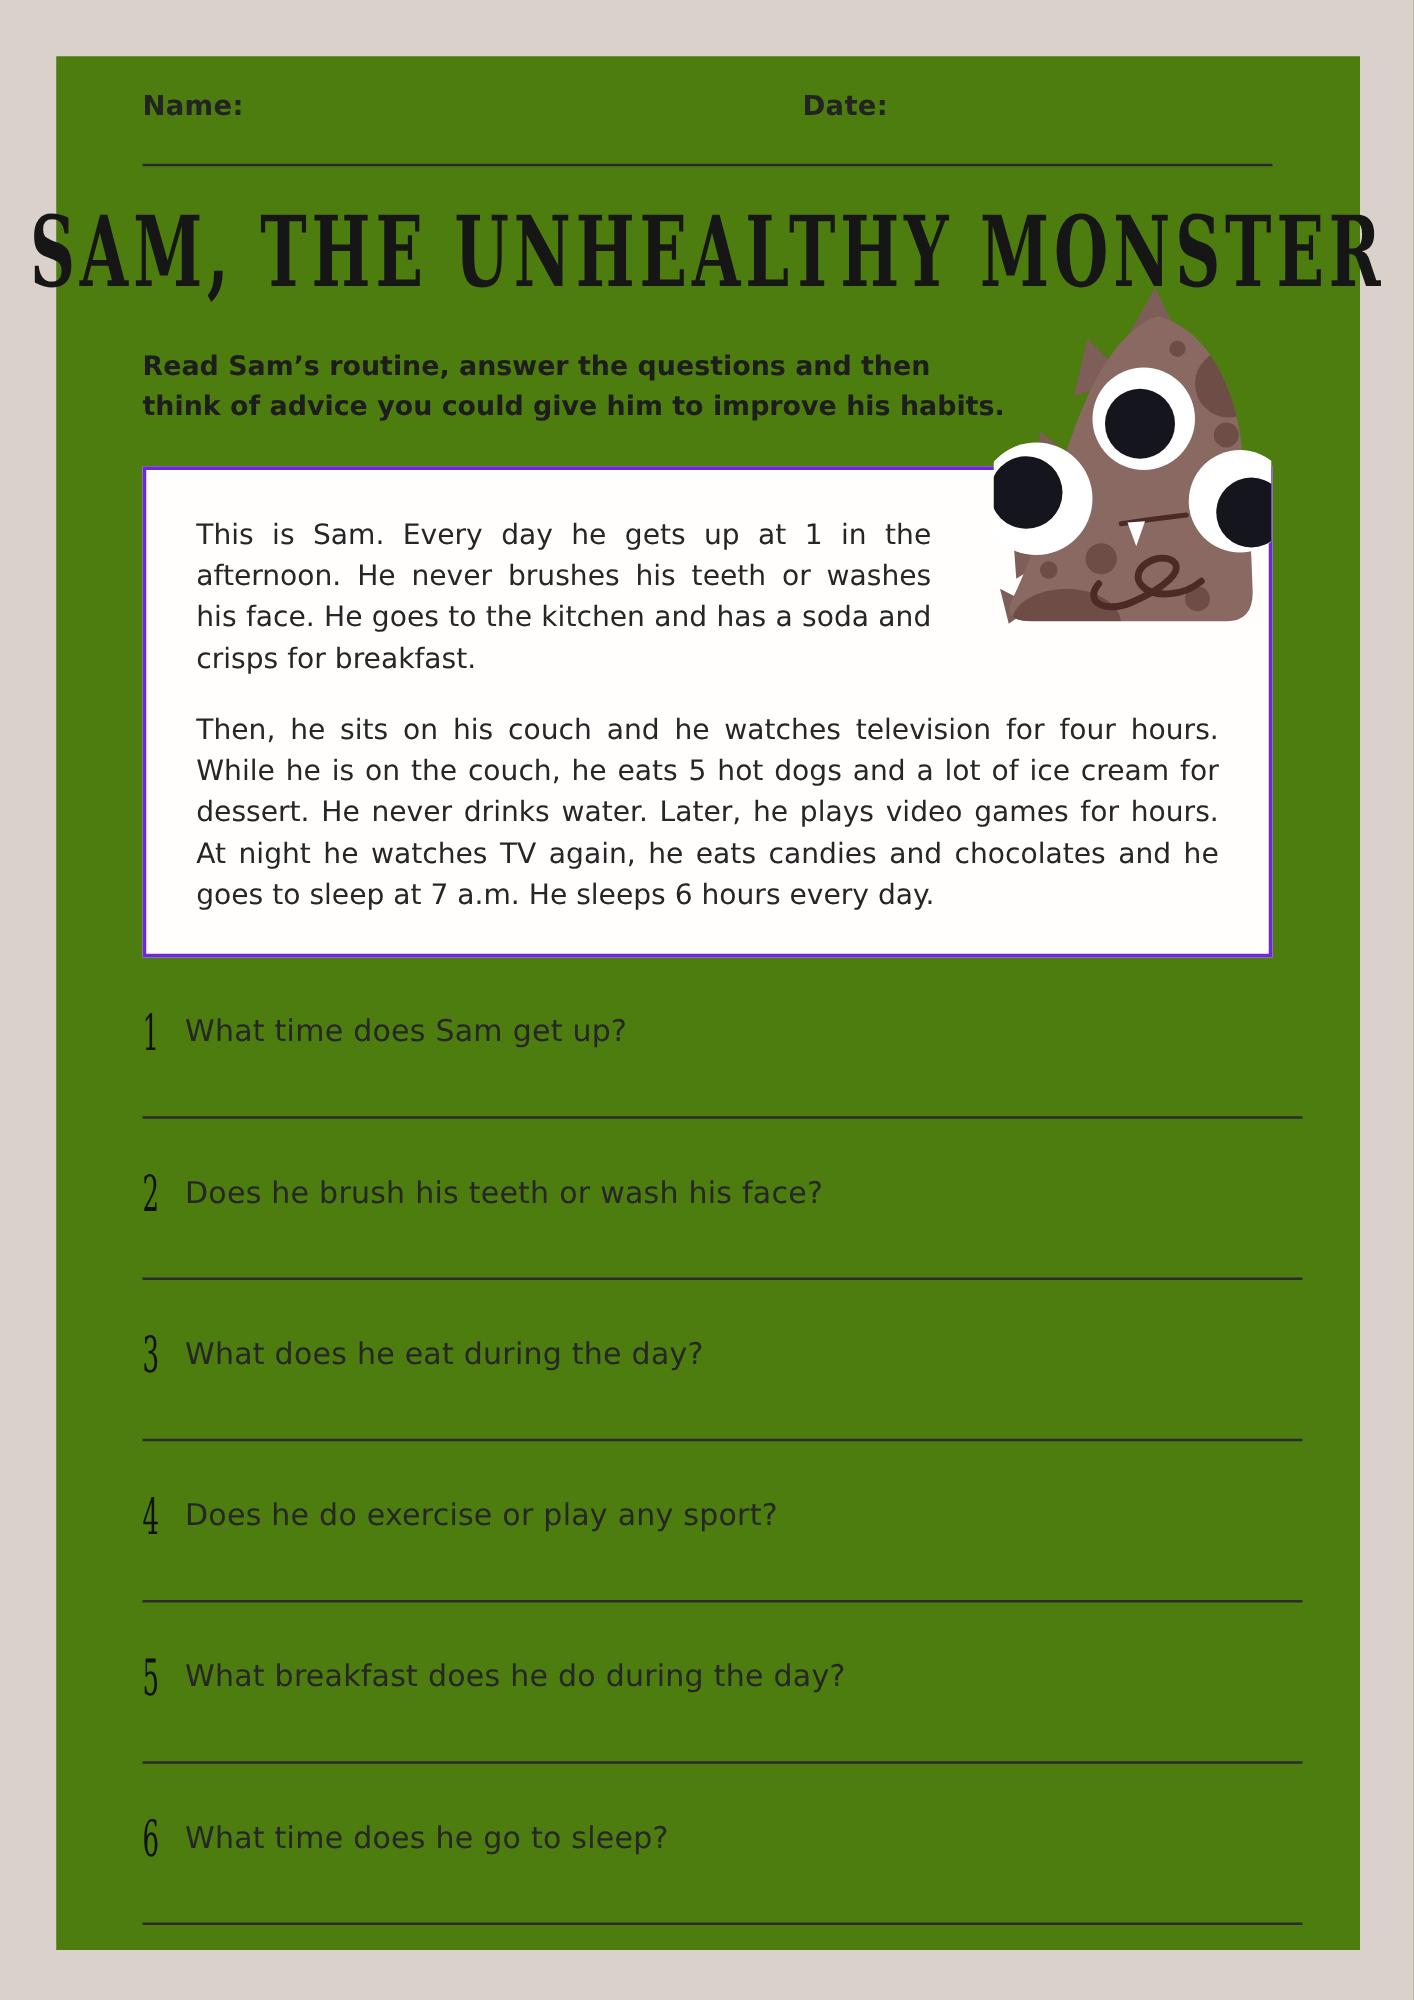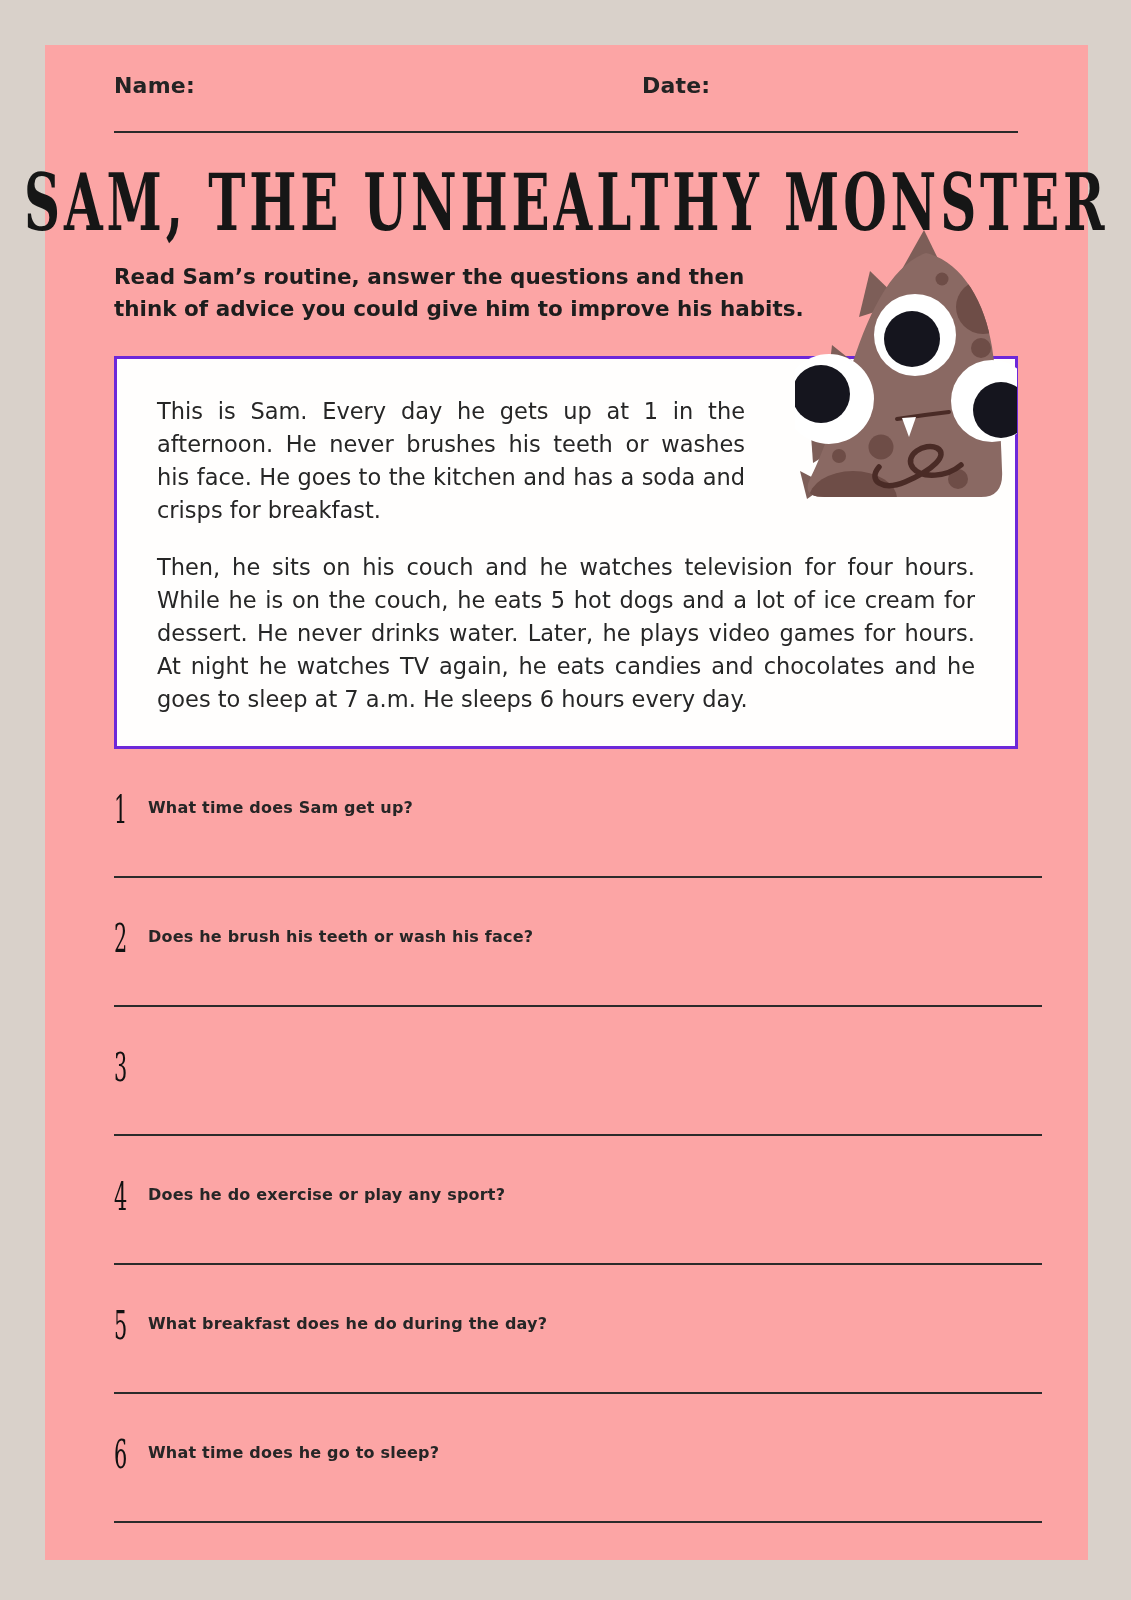--- a/index.html
+++ b/index.html
@@ -7,21 +7,21 @@
     width:1131px;height:1600px;
     background:#d9d1ca;
     font-family:"DejaVu Sans","Liberation Sans",sans-serif;
     color:#232323;
     position:relative;
   }
   .page{
     position:absolute;
     left:45px;top:45px;
     width:1043px;height:1515px;
-    background:#fca5a5;
+    background:#4d7c0f;
   }
   .content{
     position:relative;
     padding:28px 46px 0 69px;
   }
   
   .header-row{
     position:relative;
     width:904px;
     height:32px;
@@ -54,21 +54,21 @@
     font-weight:bold;
     font-size:64px;
     letter-spacing:5px;
     white-space:nowrap;
     transform:scale(0.78,1.22);
     transform-origin:50% 50%;
     color:#161616;
   }
   
   .instructions{
-    margin-top:16px;
+    margin-top:33px;
     font-weight:bold;
     font-size:21.5px;
     line-height:1.5;
     color:#1d1d1d;
     width:700px;
   }
   
   .passage-box{
     position:relative;
     margin-top:30px;
@@ -111,25 +111,24 @@
     font-size:29px;
     width:34px;
     flex:0 0 34px;
     transform:scale(0.72,1.38);
     transform-origin:left center;
     color:#111;
     line-height:30px;
     margin-top:1px;
   }
   .q-text{
-    font-size:16px;
+    font-size:24px;
     color:#262626;
     letter-spacing:0.2px;
     line-height:30px;
-    font-weight:bold;
   }
   .answer-line{
     margin-top:52px;
     border-bottom:2.5px solid #2b2b2b;
     height:0;
     width:100%;
   }
 </style>
 </head>
 <body>
@@ -171,20 +170,21 @@
         <div class="q-row">
           <span class="q-num">2</span>
           <span class="q-text">Does he brush his teeth or wash his face?</span>
         </div>
         <div class="answer-line"></div>
       </div>
 
       <div class="question-block">
         <div class="q-row">
           <span class="q-num">3</span>
+          <span class="q-text">What does he eat during the day?</span>
         </div>
         <div class="answer-line"></div>
       </div>
 
       <div class="question-block">
         <div class="q-row">
           <span class="q-num">4</span>
           <span class="q-text">Does he do exercise or play any sport?</span>
         </div>
         <div class="answer-line"></div>

